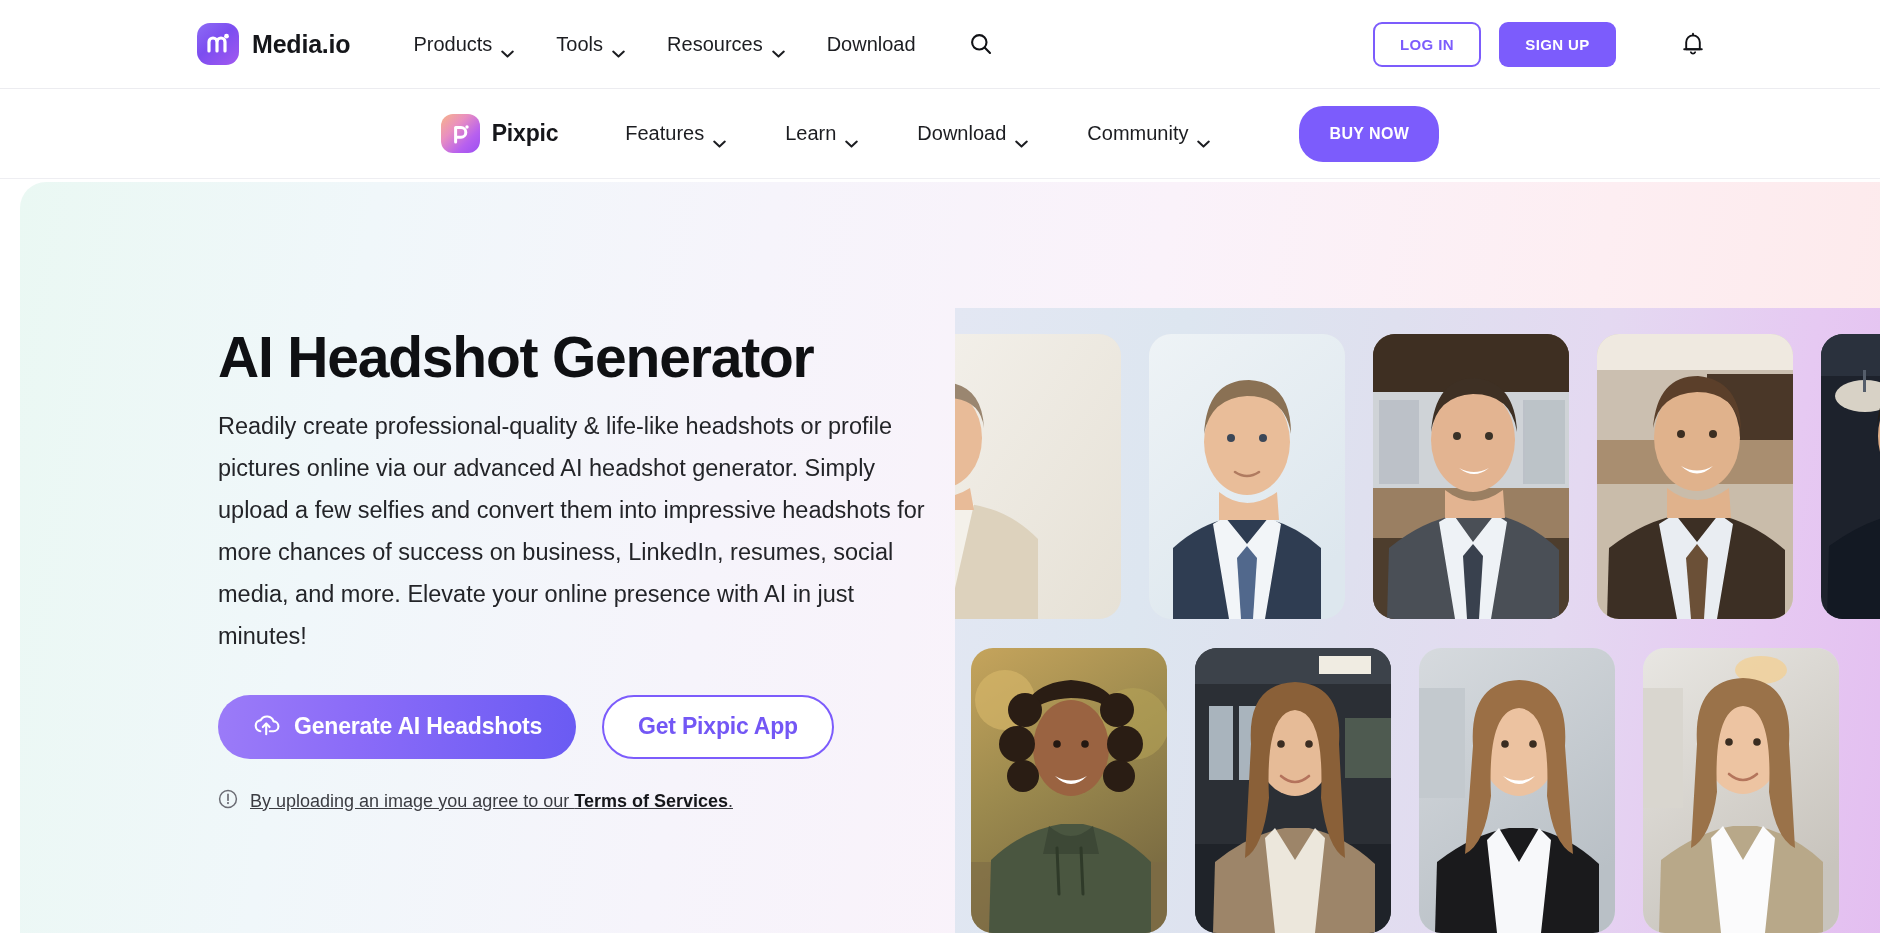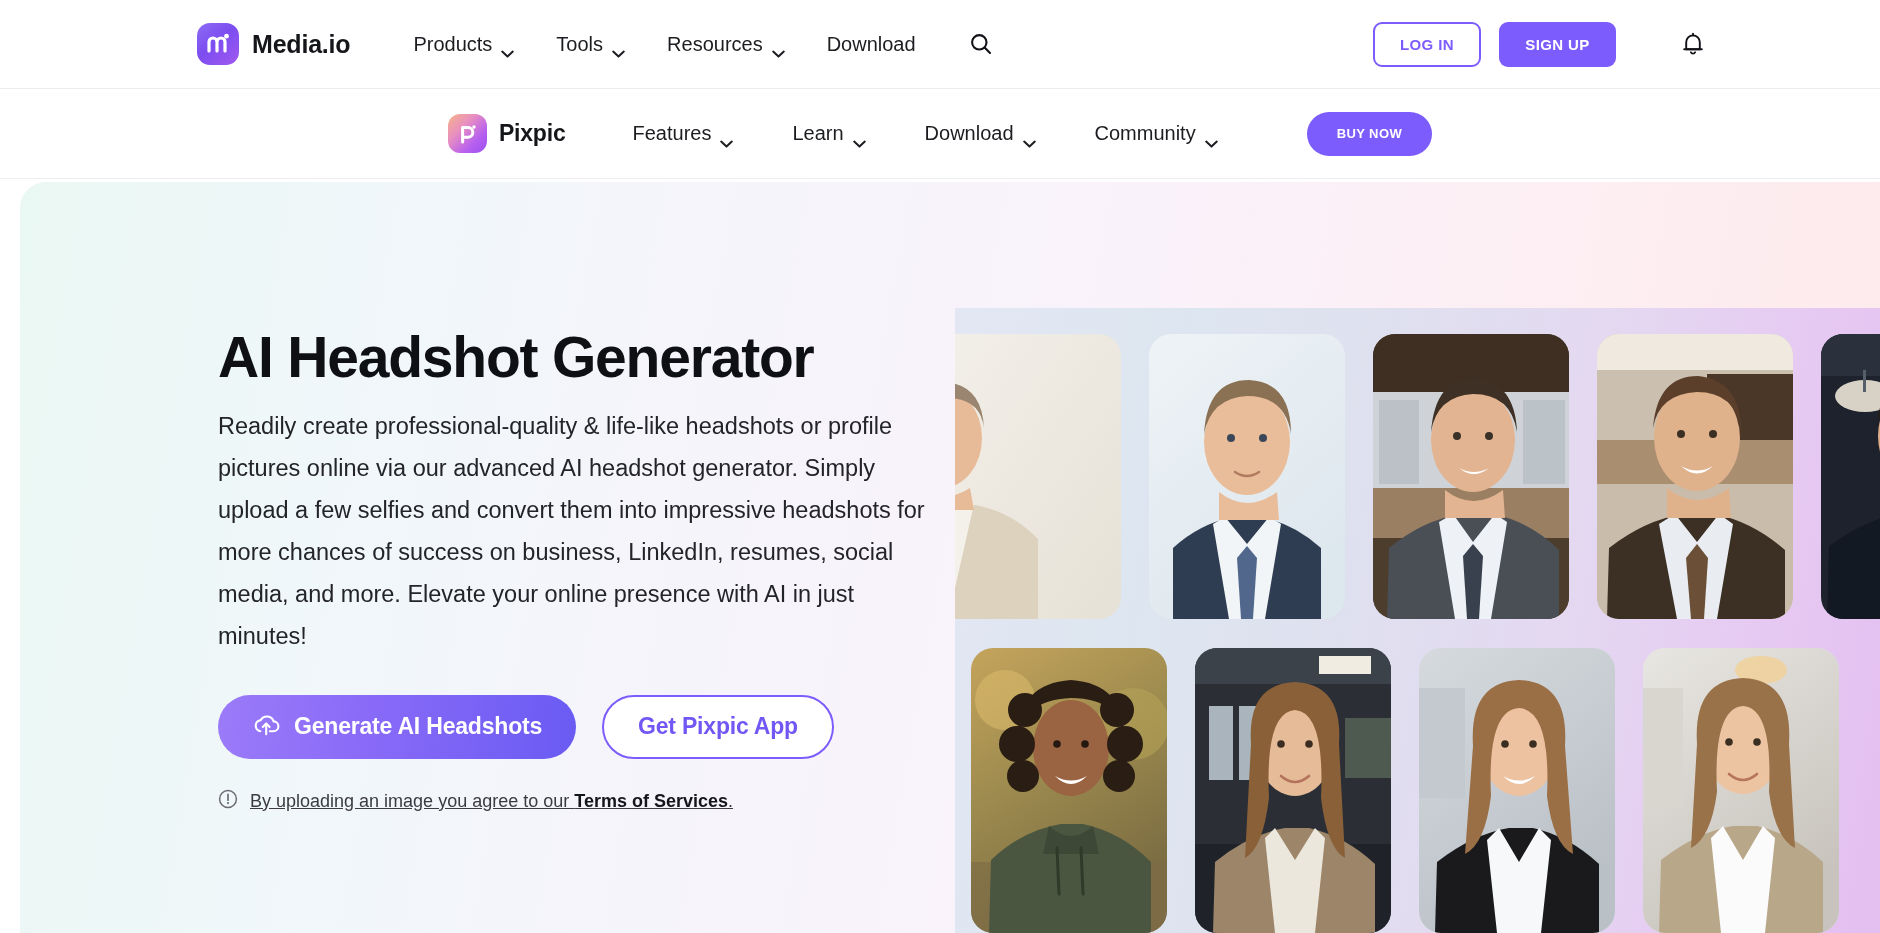--- a/index.html
+++ b/index.html
@@ -138,27 +138,27 @@
   }
   .subnav-item {
     display: flex; align-items: center; gap: 9px;
     font-size: 20px; color: #1c1d21;
     padding: 10px 22px;
     cursor: pointer;
     white-space: nowrap;
   }
   .btn-buynow {
     margin-left: 52px;
-    height: 44px;
+    height: 56px;
     padding: 0 30px;
     border: none;
     border-radius: 24px;
     background: #7c5cfc;
     color: #fff;
-    font-size: 13px;
+    font-size: 16px;
     font-weight: 700;
     letter-spacing: 0.4px;
     display: flex; align-items: center; justify-content: center;
     cursor: pointer;
     font-family: "Liberation Sans", sans-serif;
   }
 
   
   .hero {
     position: absolute;

